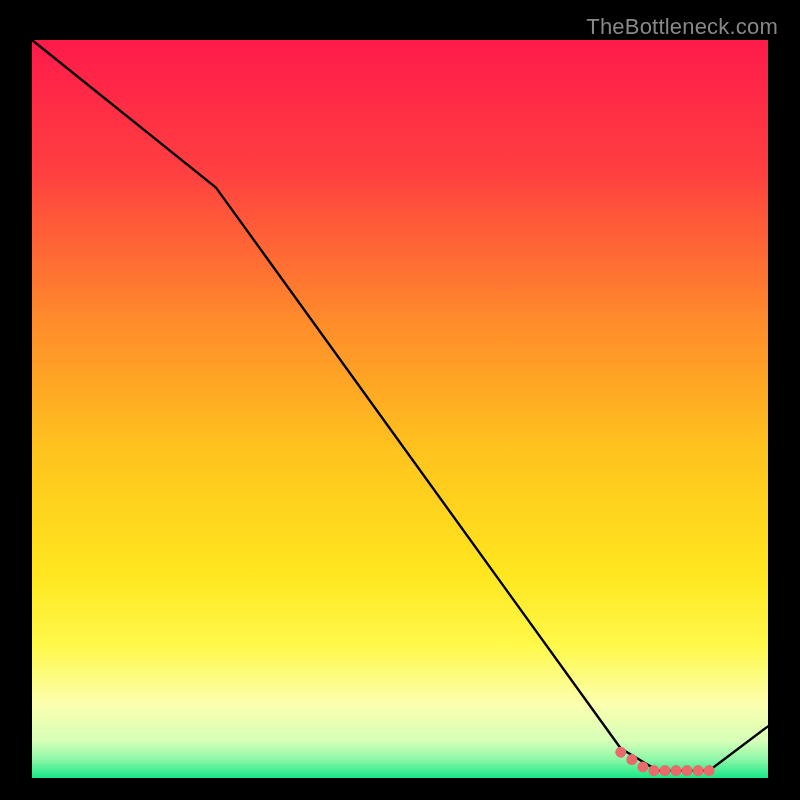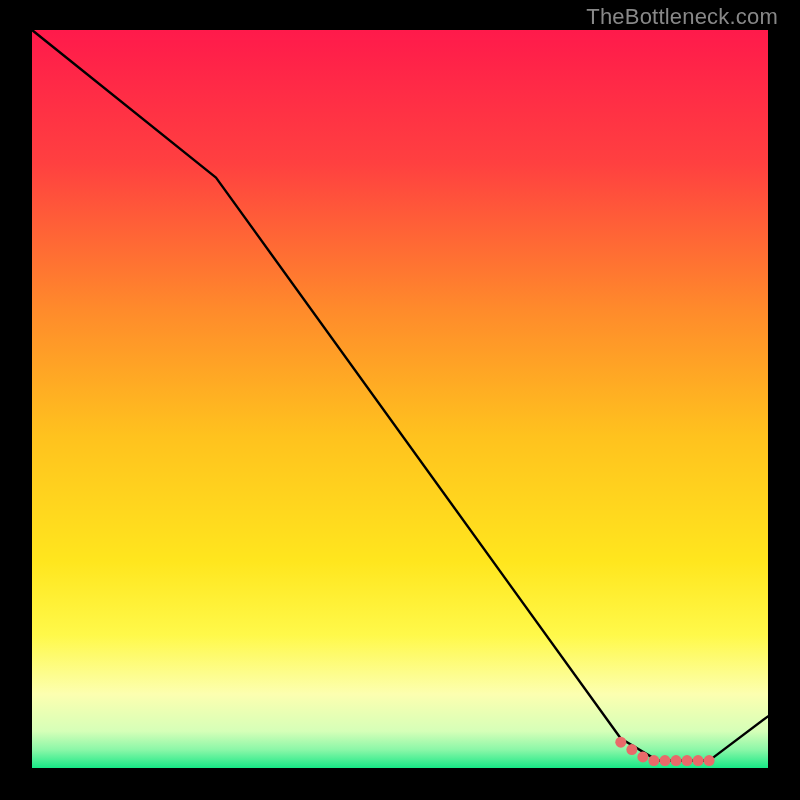--- a/index.html
+++ b/index.html
@@ -8,20 +8,21 @@
     width: 800px;
     height: 800px;
     overflow: hidden;
     background: #000;
     font-family: Arial, Helvetica, sans-serif;
   }
   .container {
     position: relative;
     width: 800px;
     height: 768px;
+    margin-top: 10px;
   }
   .watermark {
     position: absolute;
     top: 4px;
     right: 22px;
     color: #888;
     font-size: 22px;
     font-weight: 500;
     letter-spacing: 0.2px;
   }

